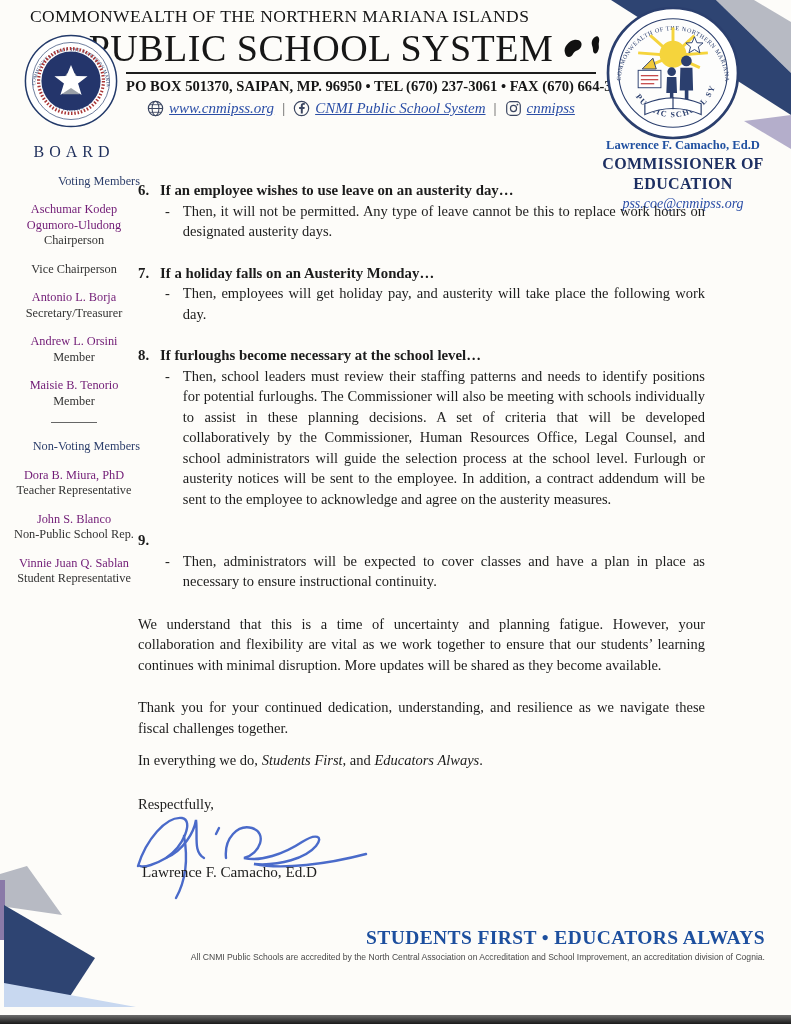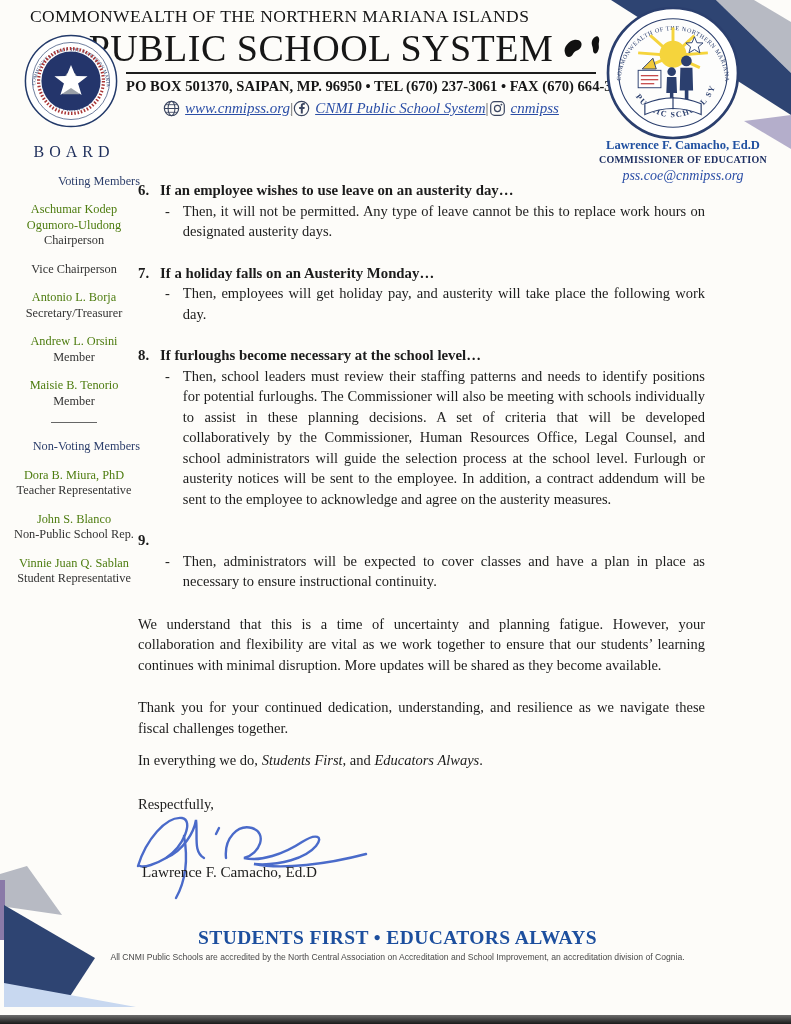--- a/index.html
+++ b/index.html
@@ -31,58 +31,58 @@
   .bottom-bar{left:0;bottom:0;width:791px;height:9px;
     background:linear-gradient(#6d6d6d,#191919);}
   
   .commonwealth{position:absolute;left:30px;top:6px;font-size:17.5px;letter-spacing:.4px;color:#141414;}
   .header-main{position:absolute;left:126px;top:26px;width:470px;text-align:center;}
   .title-row{display:flex;align-items:center;justify-content:center;gap:8px;
     border-bottom:2.5px solid #1d1d1d;padding-bottom:2px;}
   .pss-title{font-size:38px;letter-spacing:.5px;color:#161616;white-space:nowrap;}
   .islands-svg{flex:0 0 auto;}
   .address-line{font-size:14.6px;font-weight:bold;margin-top:4px;color:#161616;white-space:nowrap;}
-  .social-row{margin-top:5px;display:flex;align-items:center;justify-content:center;
+  .social-row{margin-top:5px;display:flex;align-items:center;justify-content:center;gap:8px;
     font-size:15px;font-style:italic;color:#2b4ea6;}
   .social-link{display:flex;align-items:center;gap:5px;text-decoration:underline;cursor:pointer;}
   .social-sep{color:#555;font-style:normal;}
   
   .seal-left{position:absolute;left:24px;top:34px;width:94px;height:94px;}
   .seal-right{position:absolute;left:606px;top:6px;width:134px;height:134px;}
   
   .commissioner{position:absolute;left:580px;top:138px;width:206px;text-align:center;line-height:1.25;}
   .comm-name{font-size:12.6px;font-weight:bold;color:#2050a0;}
-  .comm-title{font-size:10px;font-weight:bold;letter-spacing:.3px;color:#1d2f62;}
+  .comm-title{font-size:16px;font-weight:bold;letter-spacing:.3px;color:#1d2f62;}
   .comm-email{font-size:14px;font-style:italic;color:#2b4ea6;margin-top:1px;}
   
   .sidebar{position:absolute;left:8px;top:144px;width:132px;text-align:center;
     font-size:12.3px;line-height:15.5px;}
   .board-heading{font-size:16px;letter-spacing:5px;color:#1d2d5a;margin-bottom:14px;}
   .group-label{color:#2c3e6b;margin-bottom:13px;text-align:right;}
   .member{margin-bottom:13px;}
-  .member-name{color:#4d7c0f;}
+  .member-name{color:#701a75;}
   .member-role{color:#333;}
   .sidebar-divider{width:46px;border-top:1px solid #666;margin:6px auto 16px auto;}
   
   .letter{position:absolute;left:138px;top:180px;width:567px;
     font-size:14.5px;line-height:20.5px;}
   .item{margin-bottom:21px;}
   .item-head{display:flex;gap:7px;font-weight:bold;font-size:14.8px;}
   .item-num{min-width:15px;}
   .bullet{display:flex;gap:13px;padding-left:27px;margin-top:0;}
   .bullet .dash{flex:0 0 auto;}
   .bullet p{margin:0;flex:1;text-align:justify;}
   .para{margin:22px 0 0 0;text-align:justify;}
   .motto-line{margin:12px 0 0 0;}
   .closing{margin:23px 0 0 0;}
   .sig-block{position:relative;height:72px;}
   .sig-svg{position:absolute;left:-6px;top:-6px;overflow:visible;}
   .signer-name{position:absolute;left:4px;top:48px;font-size:15.2px;}
   
-  .footer{position:absolute;left:0;top:927px;width:765px;text-align:center;padding-left:15px;}
+  .footer{position:absolute;left:0;top:927px;width:765px;text-align:right;}
   .footer-motto{font-size:19.5px;font-weight:bold;letter-spacing:.4px;color:#1d4f9e;}
   .footer-accred{font-family:Liberation Sans, sans-serif;font-size:8.6px;color:#4a4a4a;margin-top:3px;}
   .it{font-style:italic;}
 </style>
 </head>
 <body>
 
 <div class="page">
 
   <div class="decor tr-gray"></div>

